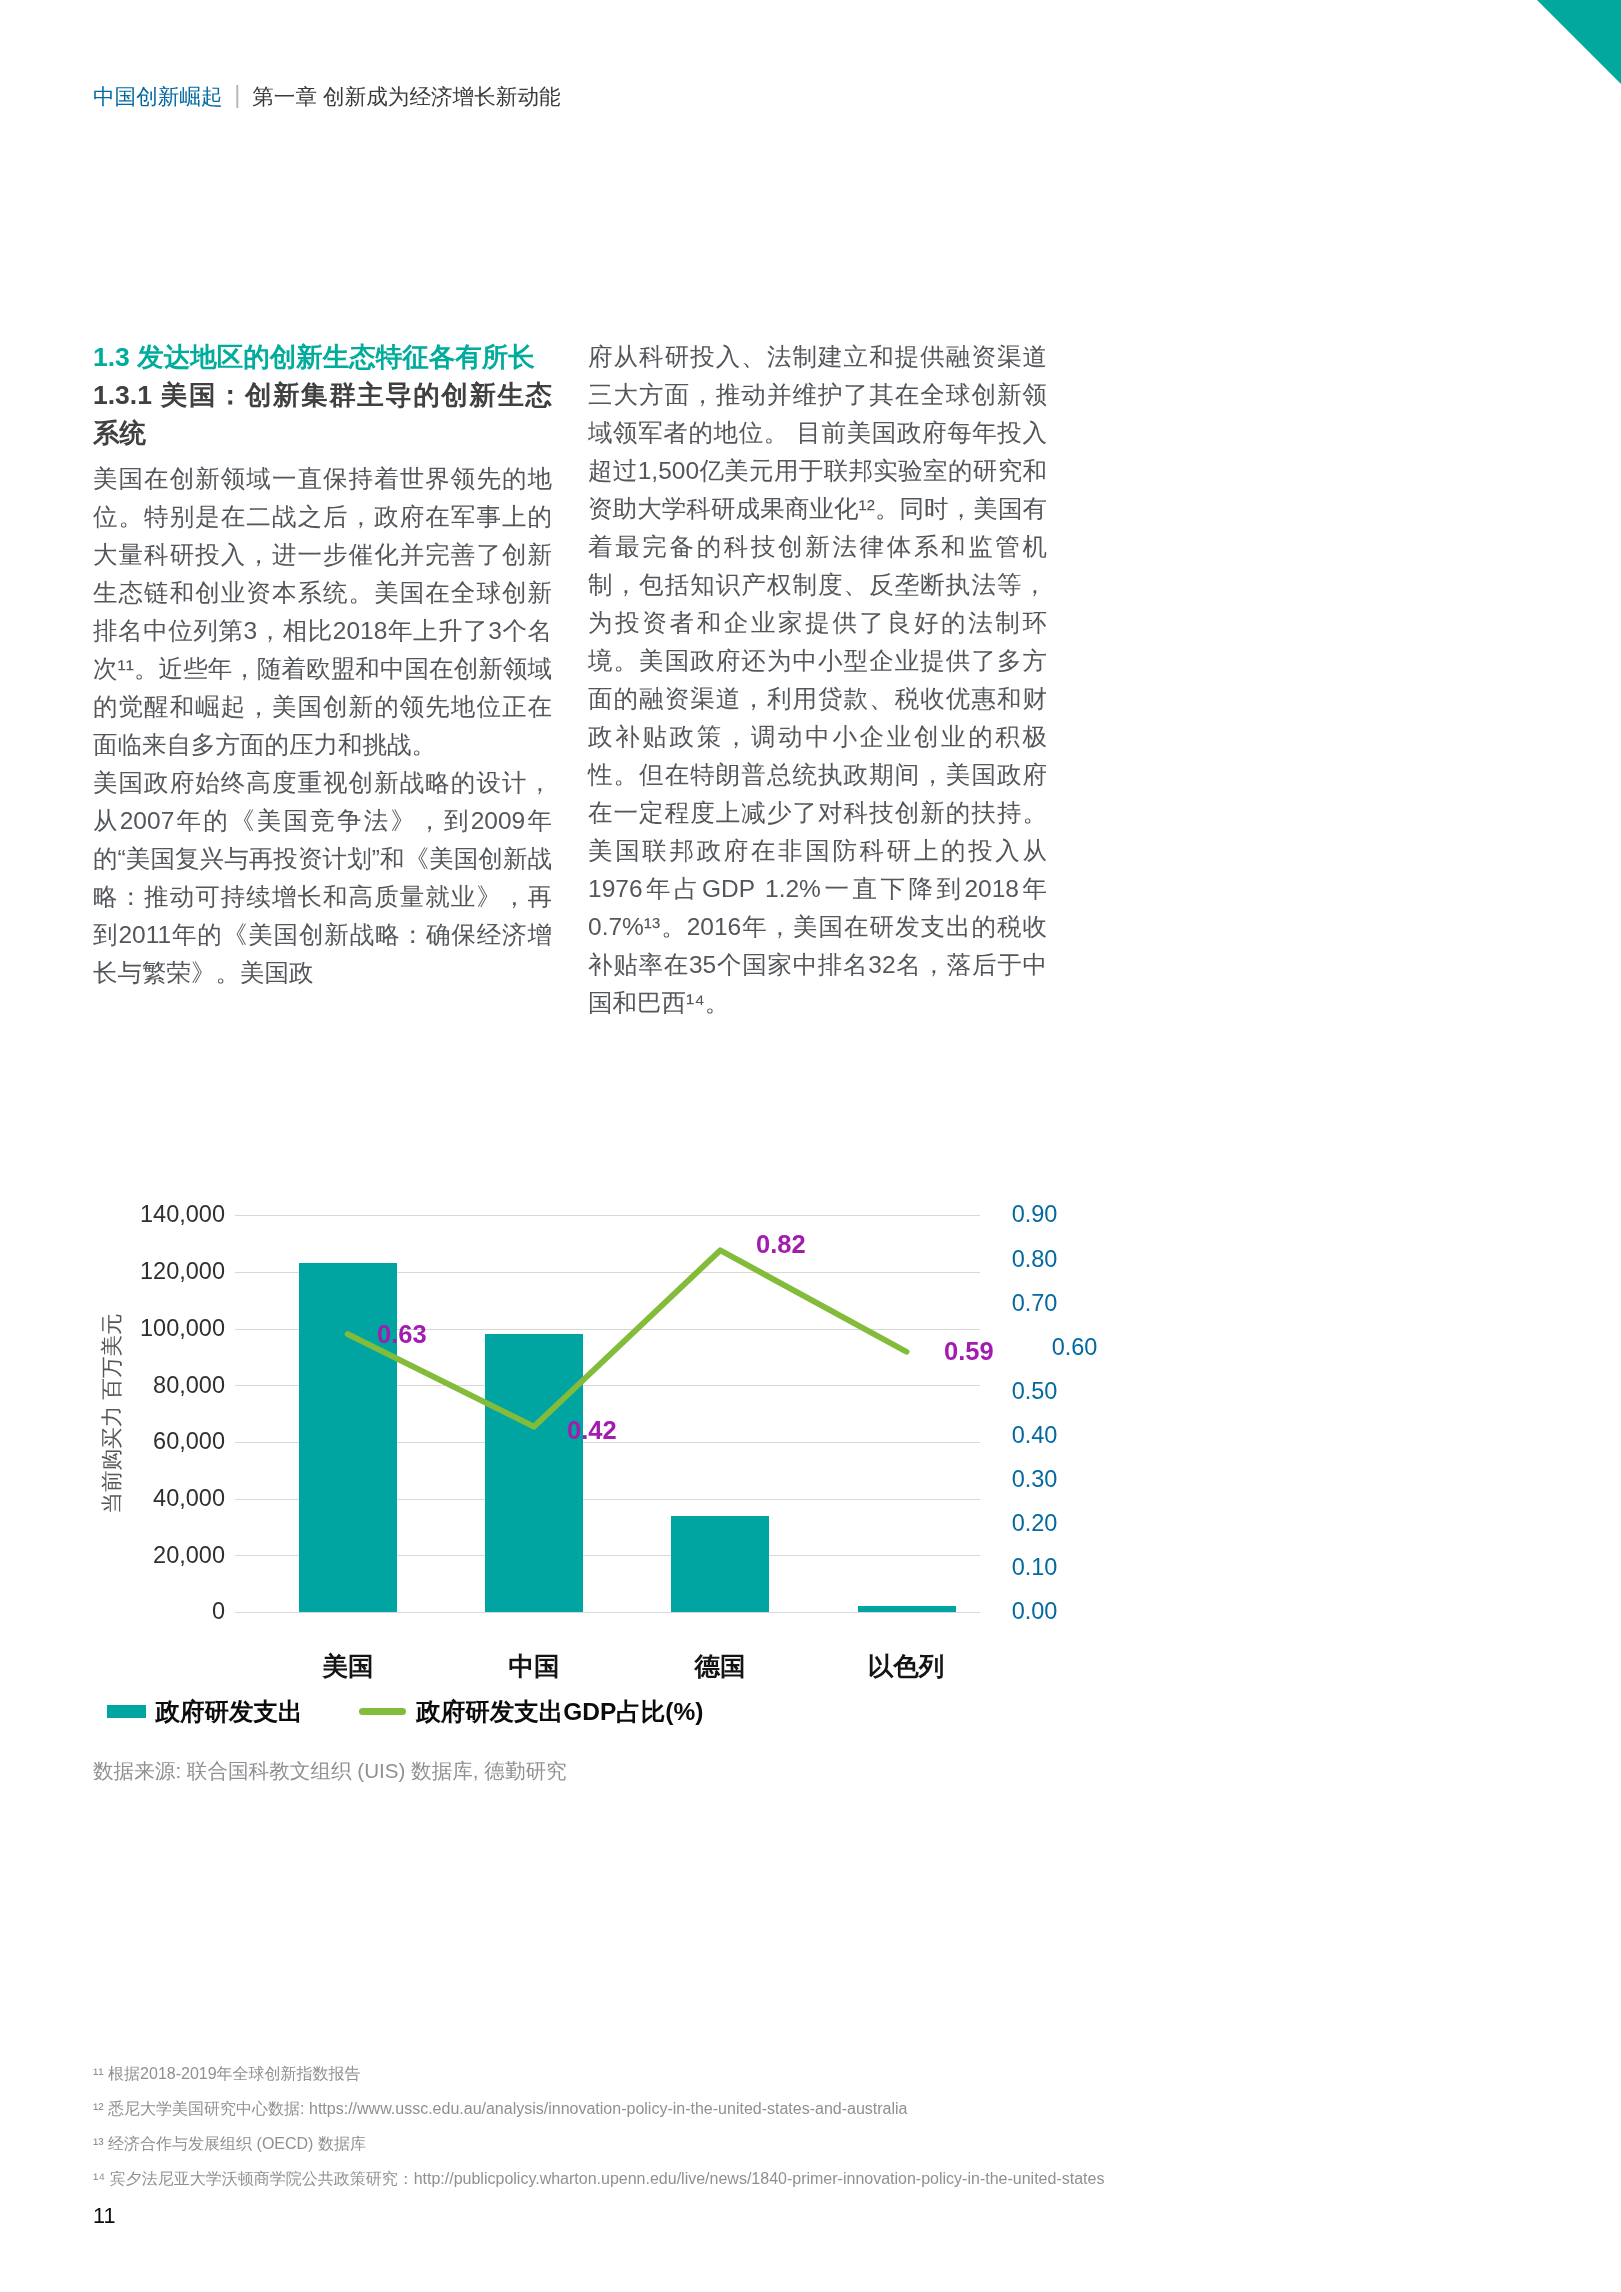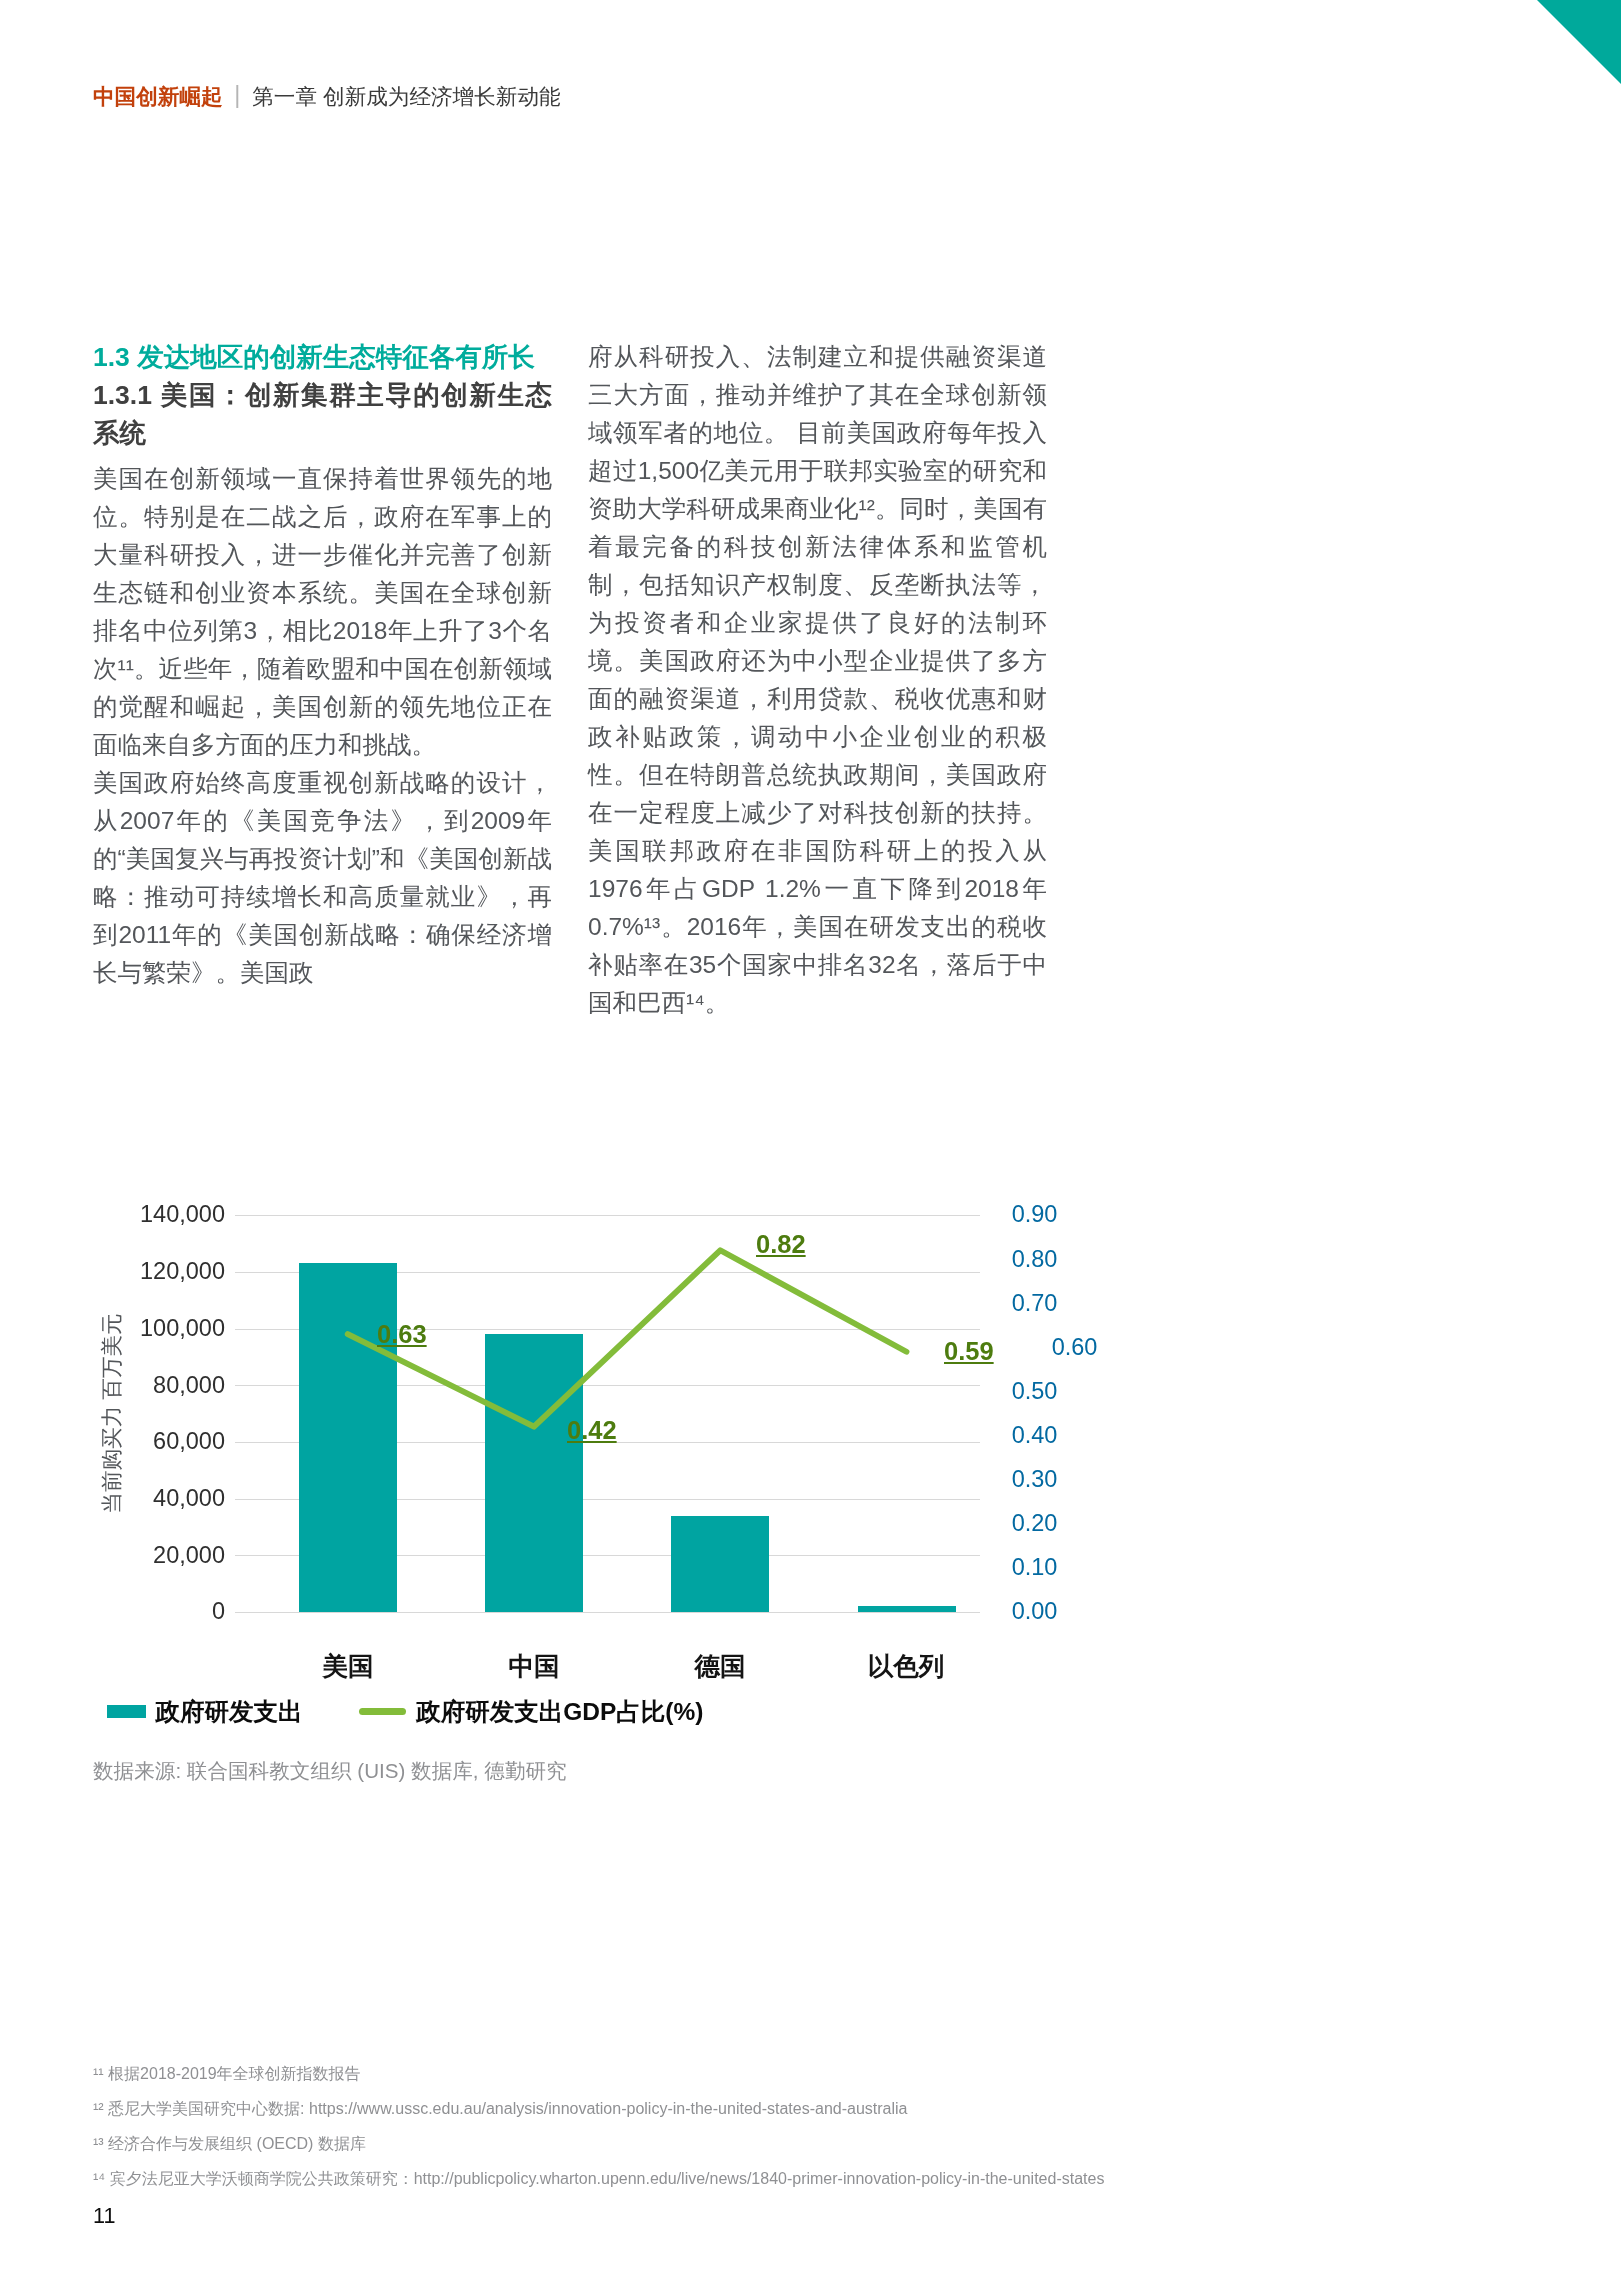--- a/index.html
+++ b/index.html
@@ -4,21 +4,21 @@
 <style>
   html,body{margin:0;padding:0;background:#ffffff;}
   .page{position:relative;width:1621px;height:2293px;background:#fff;overflow:hidden;
         font-family:"Liberation Sans","DejaVu Sans",sans-serif;}
   
   .corner{position:absolute;top:0;right:0;width:84px;height:84px;background:#00a99b;
           clip-path:polygon(100% 0,100% 100%,0 0);}
   
   .header{position:absolute;left:93px;top:82px;display:flex;align-items:center;gap:11.8px;
           font-size:21.6px;white-space:nowrap;}
-  .brand{font-weight:bold;color:#c2410c;}
+  .brand{font-weight:normal;color:#0369a1;}
   .hsep{color:#b5b5b5;font-weight:300;font-size:23.5px;transform:translateY(-1px);}
   .chapter{color:#3a3a3a;}
   
   .col{position:absolute;top:338px;width:459px;color:#53565a;font-size:24.5px;line-height:38px;
        text-align:justify;}
   .col-left{left:93px;}
   .col-right{left:588px;}
   .section-h{color:#00ac9c;font-size:26.5px;font-weight:bold;line-height:38px;margin:0;}
   .subsection-h{color:#404040;font-size:26.5px;font-weight:bold;line-height:38px;margin:0 0 7.8px 0;}
   .col p{margin:0;}
@@ -27,21 +27,21 @@
   .chart{position:absolute;left:93px;top:1122px;width:1059px;height:686px;}
   .chart-title{position:absolute;left:0;top:0;font-size:25.5px;font-weight:bold;color:#1a1a1a;white-space:nowrap;}
   .plot{position:absolute;left:0;top:0;width:1059px;height:686px;}
   .gridline{position:absolute;height:1px;background:#d8d8d8;}
   .ltick{position:absolute;width:132px;text-align:right;font-size:23.5px;color:#2f2f2f;height:29px;line-height:29px;}
   .rtick{position:absolute;width:83px;text-align:center;font-size:23.5px;color:#0369a1;height:29px;line-height:29px;}
   .ylab{position:absolute;width:412px;text-align:center;font-size:21.6px;color:#53565a;
         transform:rotate(-90deg);height:29px;line-height:29px;}
   .bar{position:absolute;}
   .catlab{position:absolute;width:186px;text-align:center;font-size:25.5px;font-weight:600;color:#141414;}
-  .dlabel{position:absolute;font-size:25.5px;font-weight:bold;color:#4d7c0f;height:31px;line-height:31px;white-space:nowrap;text-decoration:underline;}
+  .dlabel{position:absolute;font-size:25.5px;font-weight:bold;color:#a21caf;height:31px;line-height:31px;white-space:nowrap;}
   .legend{position:absolute;left:13.7px;display:flex;align-items:center;gap:57px;}
   .legend-item{display:flex;align-items:center;gap:9.8px;}
   .legend-label{font-size:24.5px;font-weight:bold;color:#0c0c0c;white-space:nowrap;}
   .swatch-bar{width:39px;height:12.7px;}
   .swatch-line{width:47px;height:6.9px;border-radius:3.9px;}
   .source{position:absolute;left:0;font-size:20.6px;color:#8f9093;white-space:nowrap;}
   
   .footnotes{position:absolute;left:93px;top:2056px;width:1441px;font-size:16px;color:#8f9093;}
   .footnotes div{line-height:35px;white-space:nowrap;}
   .pagenum{position:absolute;left:93px;top:2203px;font-size:21.6px;color:#0c0c0c;}

